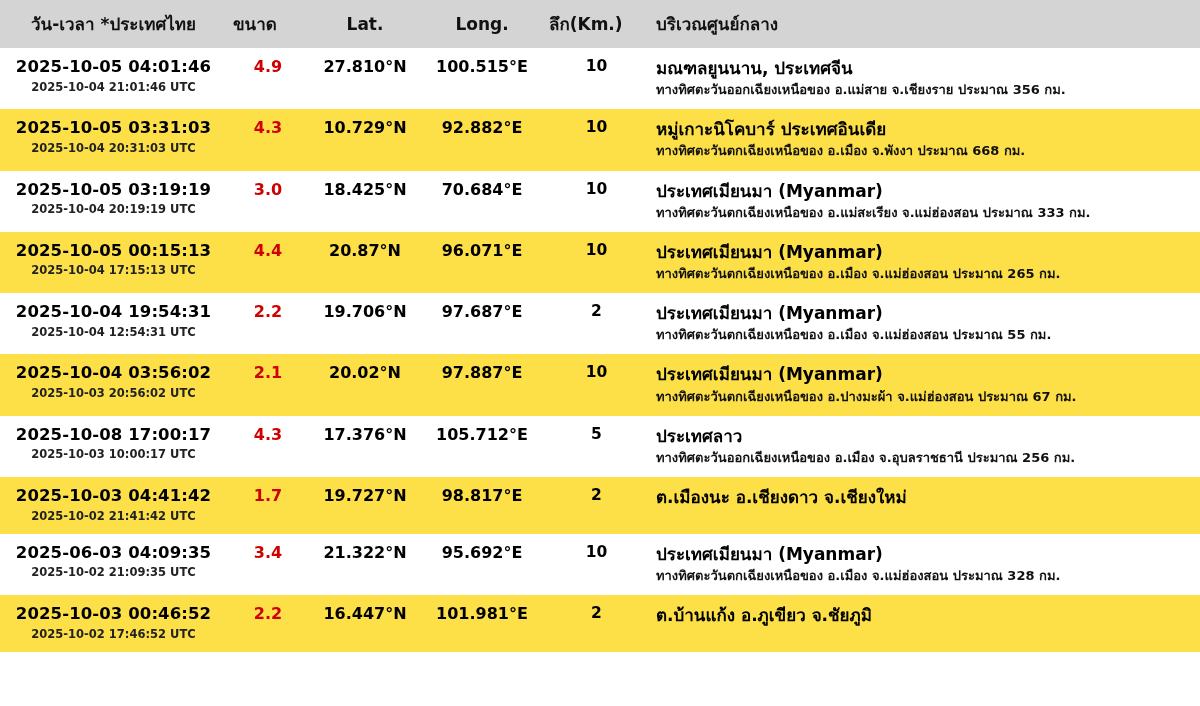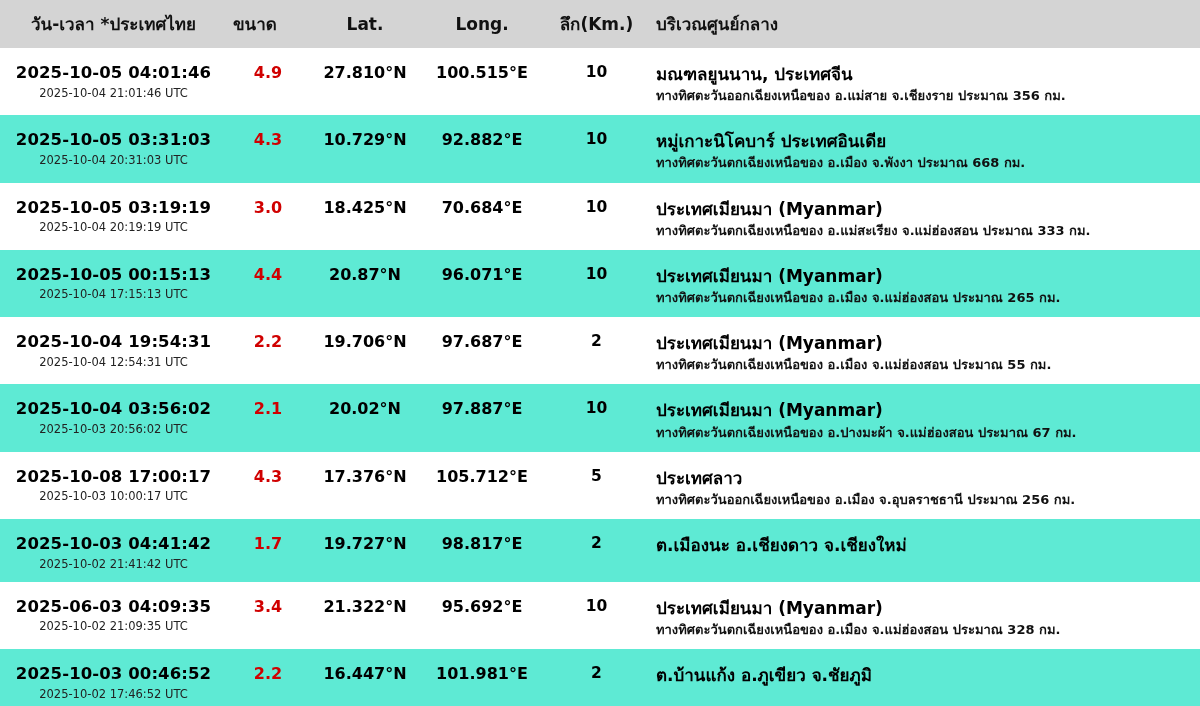--- a/index.html
+++ b/index.html
@@ -24,43 +24,43 @@
     font-size: 17px;
     font-weight: bold;
     padding: 10px 6px 11px 6px;
     color: #111;
     white-space: nowrap;
   }
   th.col-datetime { width: 215px; text-align: center; }
   th.col-mag      { width: 70px;  text-align: left; }
   th.col-lat      { width: 100px; text-align: center; }
   th.col-long     { width: 110px; text-align: center; }
-  th.col-depth    { width: 95px;  text-align: center; }
+  th.col-depth    { width: 95px;  text-align: left; }
   th.col-region   { width: 610px; text-align: left; padding-left: 14px; }
 
   table.quake-table td {
-    padding: 15px 6px 10px 6px;
+    padding: 9px 6px 10px 6px;
     vertical-align: top;
   }
   tr.row-even td { background: #ffffff; }
-  tr.row-odd  td { background: #5eead4; }
+  tr.row-odd  td { background: #fde047; }
 
   td.cell-datetime {
     text-align: center;
     white-space: nowrap;
   }
   .dt-local {
     font-size: 16.5px;
     font-weight: bold;
     letter-spacing: 0.1px;
     line-height: 1.25;
   }
   .dt-utc {
     font-size: 11.5px;
-    font-weight: normal;
+    font-weight: bold;
     color: #222;
     line-height: 1.4;
     margin-top: 1px;
   }
   td.cell-mag {
     text-align: center;
     font-size: 16px;
     font-weight: bold;
     color: #d00000;
     padding-top: 11px;

